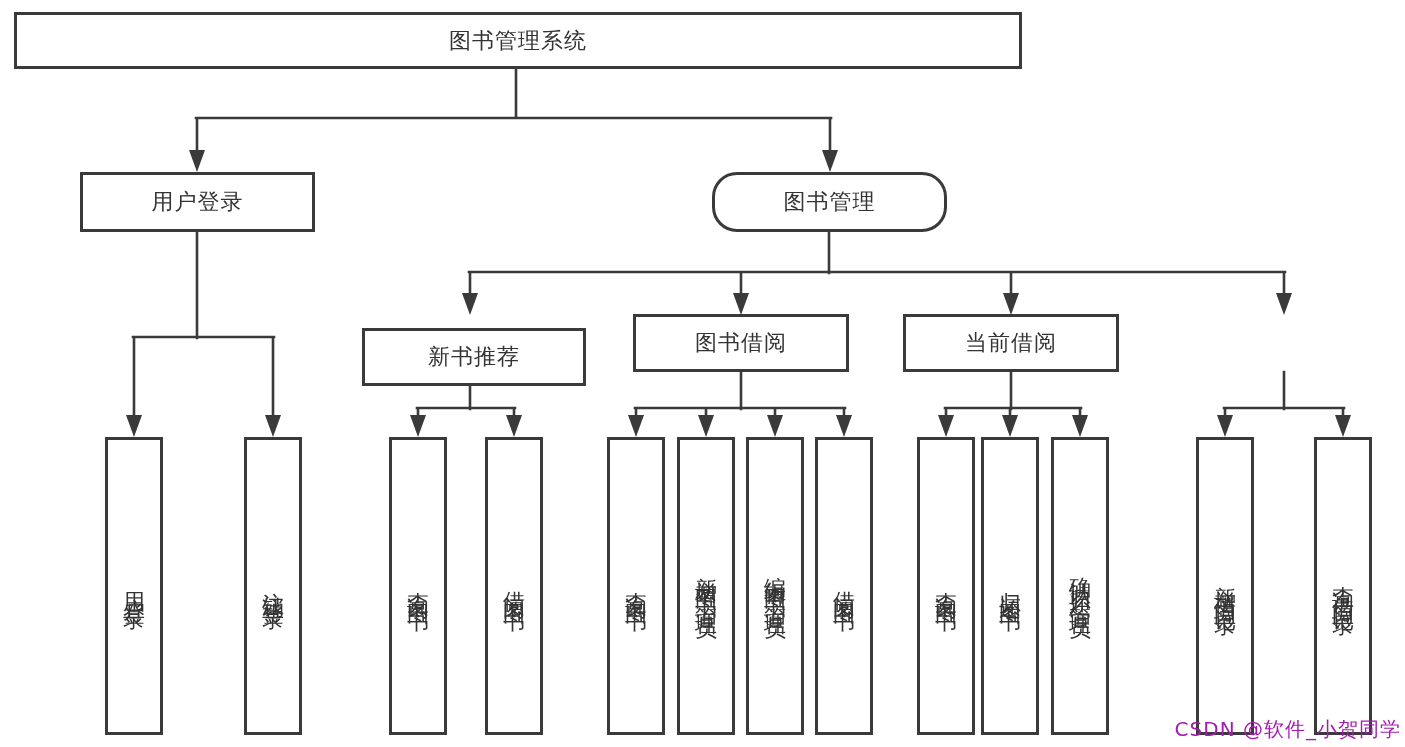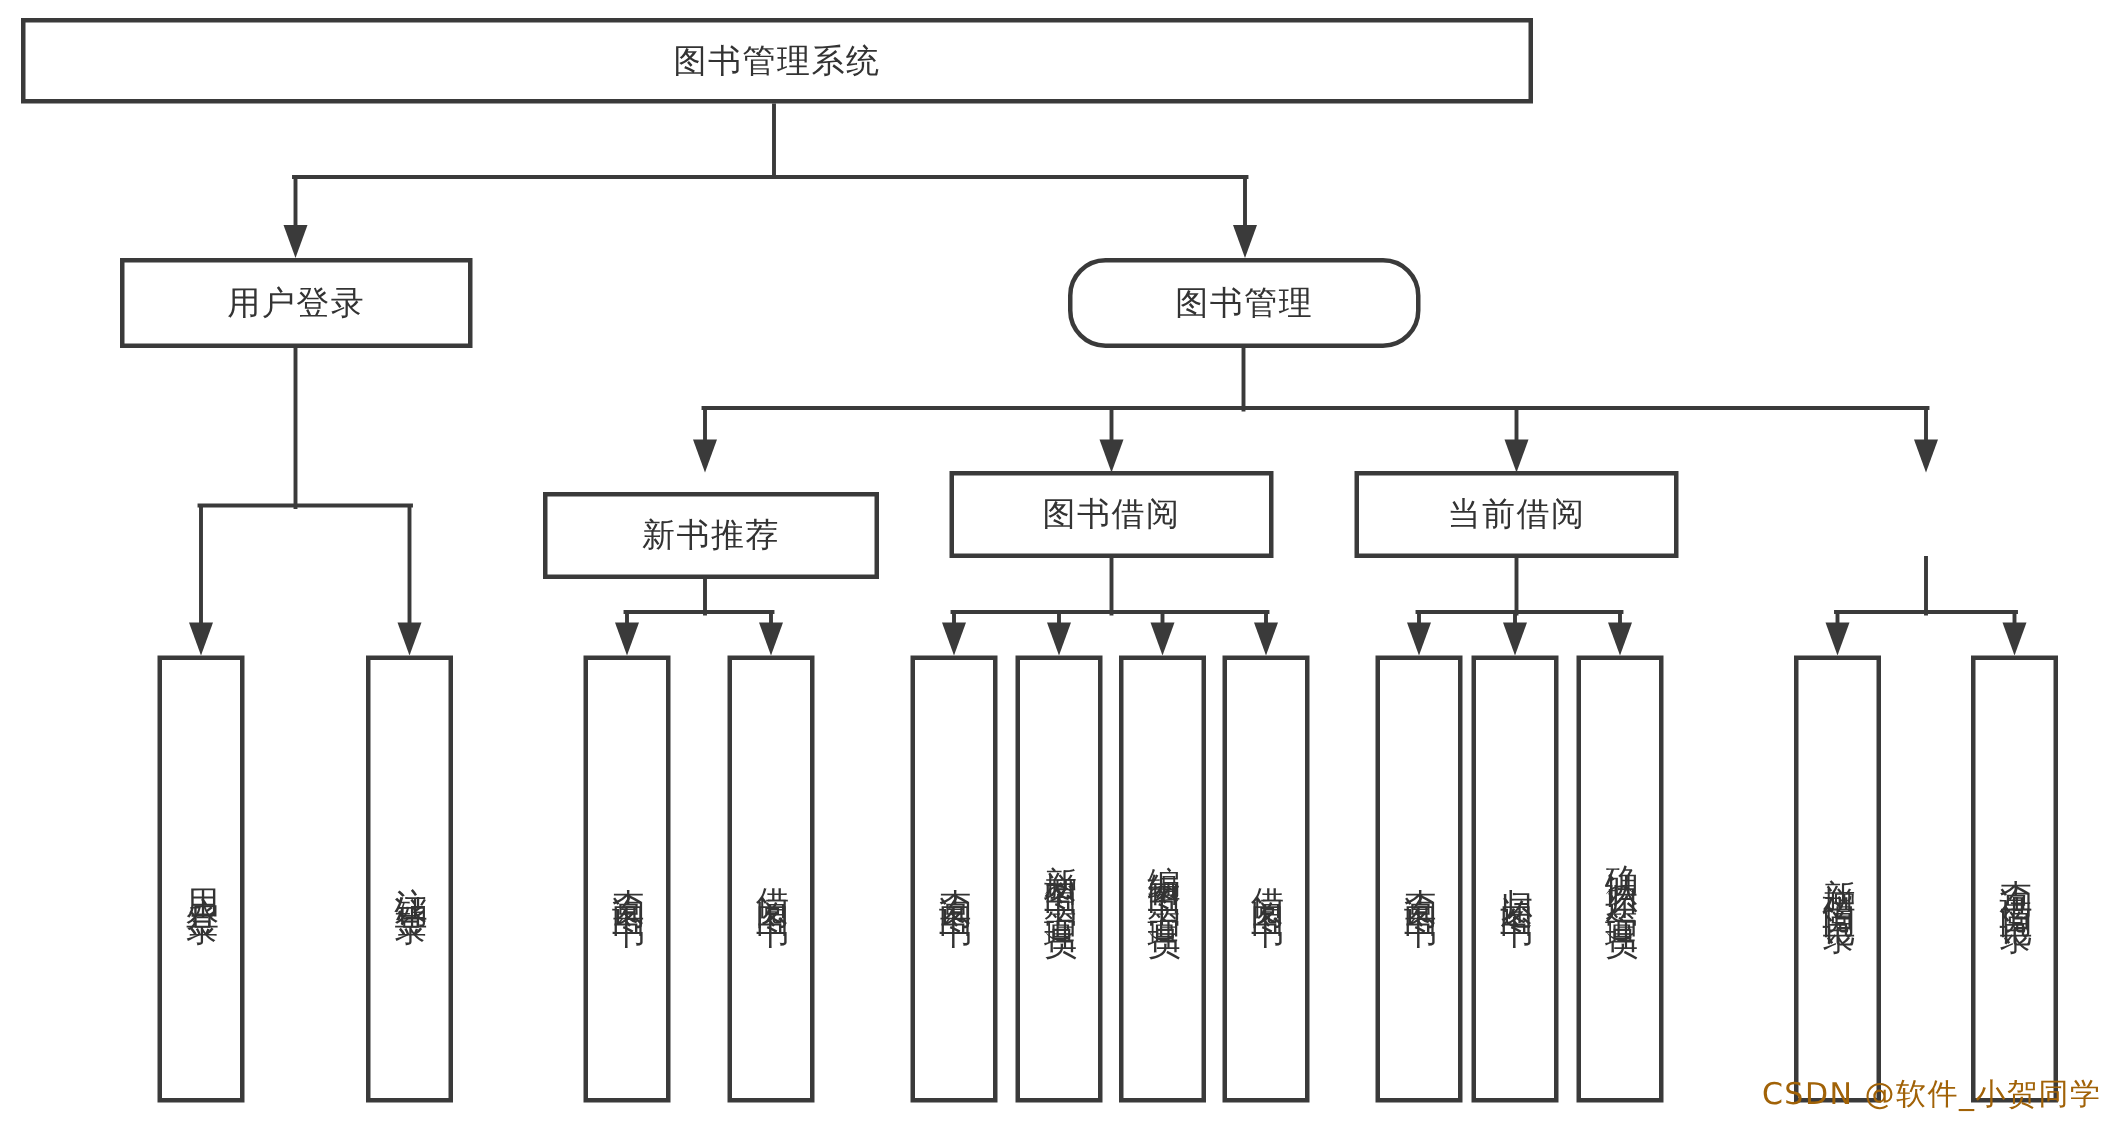--- a/index.html
+++ b/index.html
@@ -41,21 +41,21 @@
   .box-records   {left:1176px;top:314px;width:216px;height:58px;}
   
   .leaf{top:437px;width:58px;height:298px;}
   .lf1 {left:105px;} .lf2 {left:244px;}
   .lf3 {left:389px;} .lf4 {left:485px;}
   .lf5 {left:607px;} .lf6 {left:677px;} .lf7 {left:746px;} .lf8 {left:815px;}
   .lf9 {left:917px;} .lf10{left:981px;} .lf11{left:1051px;}
   .lf12{left:1196px;} .lf13{left:1314px;}
   .watermark{
     position:absolute;right:4px;bottom:4px;
-    font-size:20px;color:#a16207;
+    font-size:20px;color:#a21caf;
     z-index:5;white-space:nowrap;letter-spacing:1px;
   }
 </style>
 </head>
 <body>
 
 <div class="stage">
 
   <svg class="connectors" width="1405" height="747" viewBox="0 0 1405 747">
     <g stroke="#3a3a3a" stroke-width="2.6" fill="none" stroke-linecap="square">

